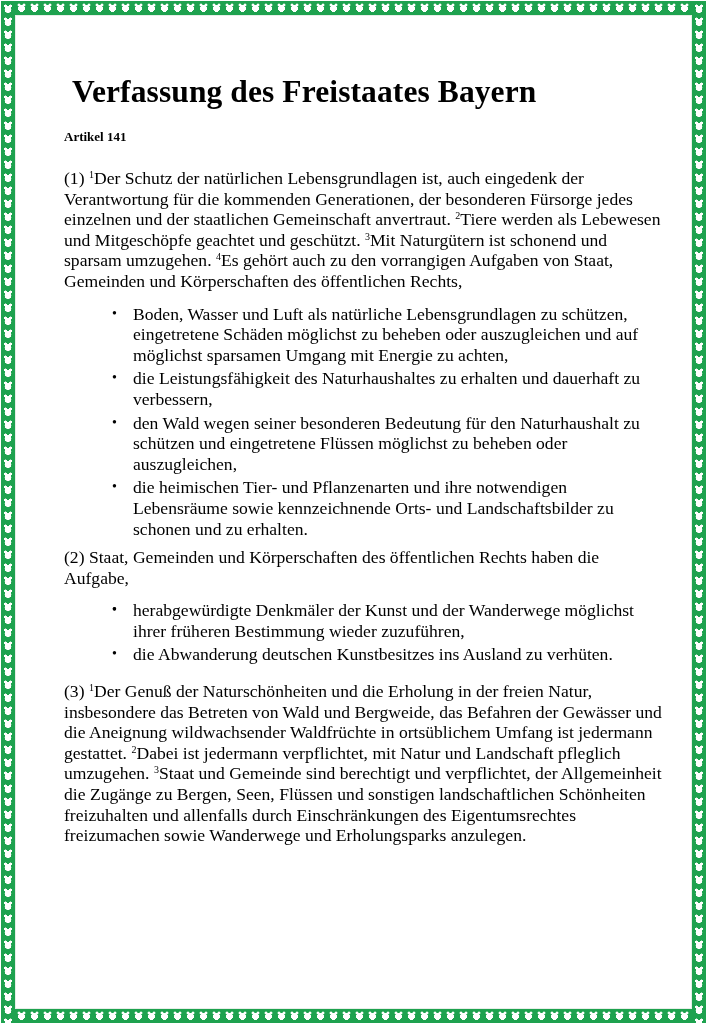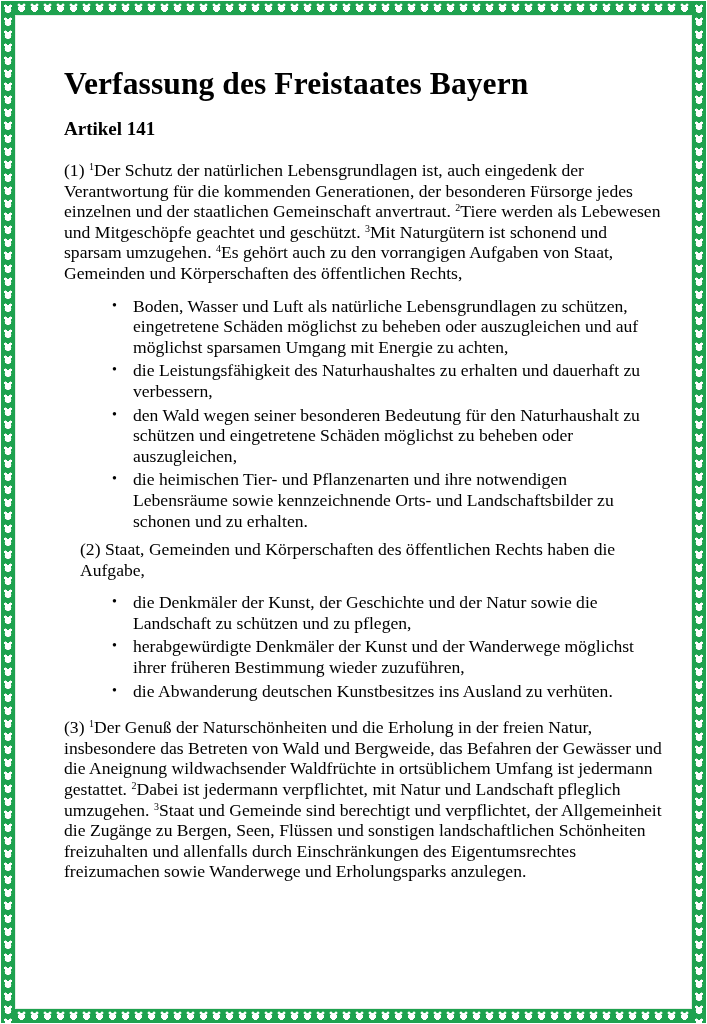--- a/index.html
+++ b/index.html
@@ -49,40 +49,40 @@
     border: 1px solid #e6efe8;
   }
 
   .content {
     position: absolute;
     left: 64px;
     top: 66px;
     width: 600px;
   }
   h1 {
-    margin: 0;
+    margin: 8px;
     font-family: "Liberation Serif", "DejaVu Serif", serif;
     font-weight: bold;
     font-size: 31.5px;
     line-height: 36px;
     letter-spacing: 0.1px;
   }
   h2 {
     margin: 16px 0 0 0;
     font-weight: bold;
-    font-size: 19px;
+    font-size: 13px;
     line-height: 22px;
   }
   p {
     margin: 0;
     font-size: 17.6px;
     line-height: 20.6px;
   }
   p.para1 { margin-top: 20px; }
-  p.para2 { margin-top: 8px; margin-left: 16px; }
+  p.para2 { margin-top: 8px; }
   p.para3 { margin-top: 16px; }
   sup {
     font-size: 10px;
     line-height: 0;
     vertical-align: 6px;
   }
   ul {
     list-style: none;
     margin: 12px 0 0 0;
     padding: 0 0 0 69px;
@@ -114,26 +114,26 @@
 
 <div class="content">
   <h1>Verfassung des Freistaates Bayern</h1>
   <h2>Artikel 141</h2>
 
   <p class="para1"><span>(1)</span> <sup>1</sup><span>Der Schutz der natürlichen Lebensgrundlagen ist, auch eingedenk der Verantwortung für die kommenden Generationen, der besonderen Fürsorge jedes einzelnen und der staatlichen Gemeinschaft anvertraut.</span> <sup>2</sup><span>Tiere werden als Lebewesen und Mitgeschöpfe geachtet und geschützt.</span> <sup>3</sup><span>Mit Naturgütern ist schonend und sparsam umzugehen.</span> <sup>4</sup><span>Es gehört auch zu den vorrangigen Aufgaben von Staat, Gemeinden und Körperschaften des öffentlichen Rechts,</span></p>
 
   <ul>
     <li><span class="bullet"></span><span>Boden, Wasser und Luft als natürliche Lebensgrundlagen zu schützen, eingetretene Schäden möglichst zu beheben oder auszugleichen und auf möglichst sparsamen Umgang mit Energie zu achten,</span></li>
     <li><span class="bullet"></span><span>die Leistungsfähigkeit des Naturhaushaltes zu erhalten und dauerhaft zu verbessern,</span></li>
-    <li><span class="bullet"></span><span>den Wald wegen seiner besonderen Bedeutung für den Naturhaushalt zu schützen und eingetretene Schäden möglichst zu beheben oder auszugleichen,</span></li>
+    <li><span class="bullet"></span><span>den Wald wegen seiner besonderen Bedeutung für den Naturhaushalt zu schützen und eingetretene Flüssen möglichst zu beheben oder auszugleichen,</span></li>
     <li><span class="bullet"></span><span>die heimischen Tier- und Pflanzenarten und ihre notwendigen Lebensräume sowie kennzeichnende Orts- und Landschaftsbilder zu schonen und zu erhalten.</span></li>
   </ul>
 
   <p class="para2"><span>(2)</span> <span>Staat, Gemeinden und Körperschaften des öffentlichen Rechts haben die Aufgabe,</span></p>
 
   <ul>
-    <li><span class="bullet"></span><span>die Denkmäler der Kunst, der Geschichte und der Natur sowie die Landschaft zu schützen und zu pflegen,</span></li>
+    <li><span class="bullet"></span></li>
     <li><span class="bullet"></span><span>herabgewürdigte Denkmäler der Kunst und der Wanderwege möglichst ihrer früheren Bestimmung wieder zuzuführen,</span></li>
     <li><span class="bullet"></span><span>die Abwanderung deutschen Kunstbesitzes ins Ausland zu verhüten.</span></li>
   </ul>
 
   <p class="para3"><span>(3)</span> <sup>1</sup><span>Der Genuß der Naturschönheiten und die Erholung in der freien Natur, insbesondere das Betreten von Wald und Bergweide, das Befahren der Gewässer und die Aneignung wildwachsender Waldfrüchte in ortsüblichem Umfang ist jedermann gestattet.</span> <sup>2</sup><span>Dabei ist jedermann verpflichtet, mit Natur und Landschaft pfleglich umzugehen.</span> <sup>3</sup><span>Staat und Gemeinde sind berechtigt und verpflichtet, der Allgemeinheit die Zugänge zu Bergen, Seen, Flüssen und sonstigen landschaftlichen Schönheiten freizuhalten und allenfalls durch Einschränkungen des Eigentumsrechtes freizumachen sowie Wanderwege und Erholungsparks anzulegen.</span></p>
 </div>
 
 </body></html>

